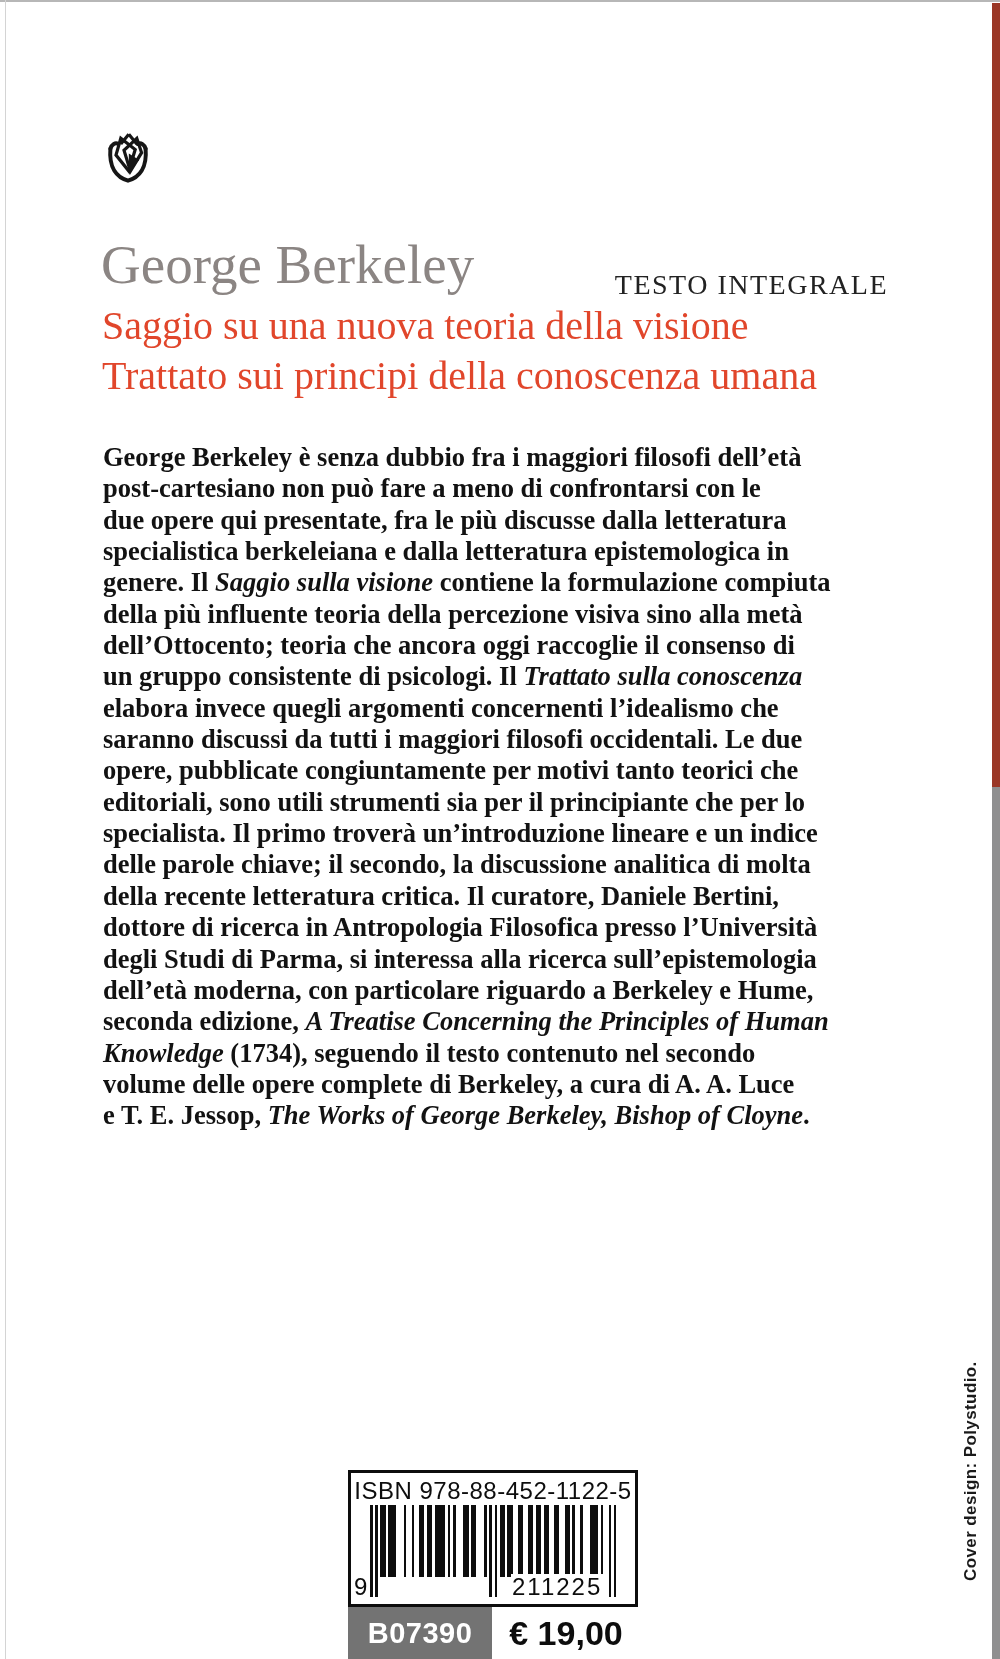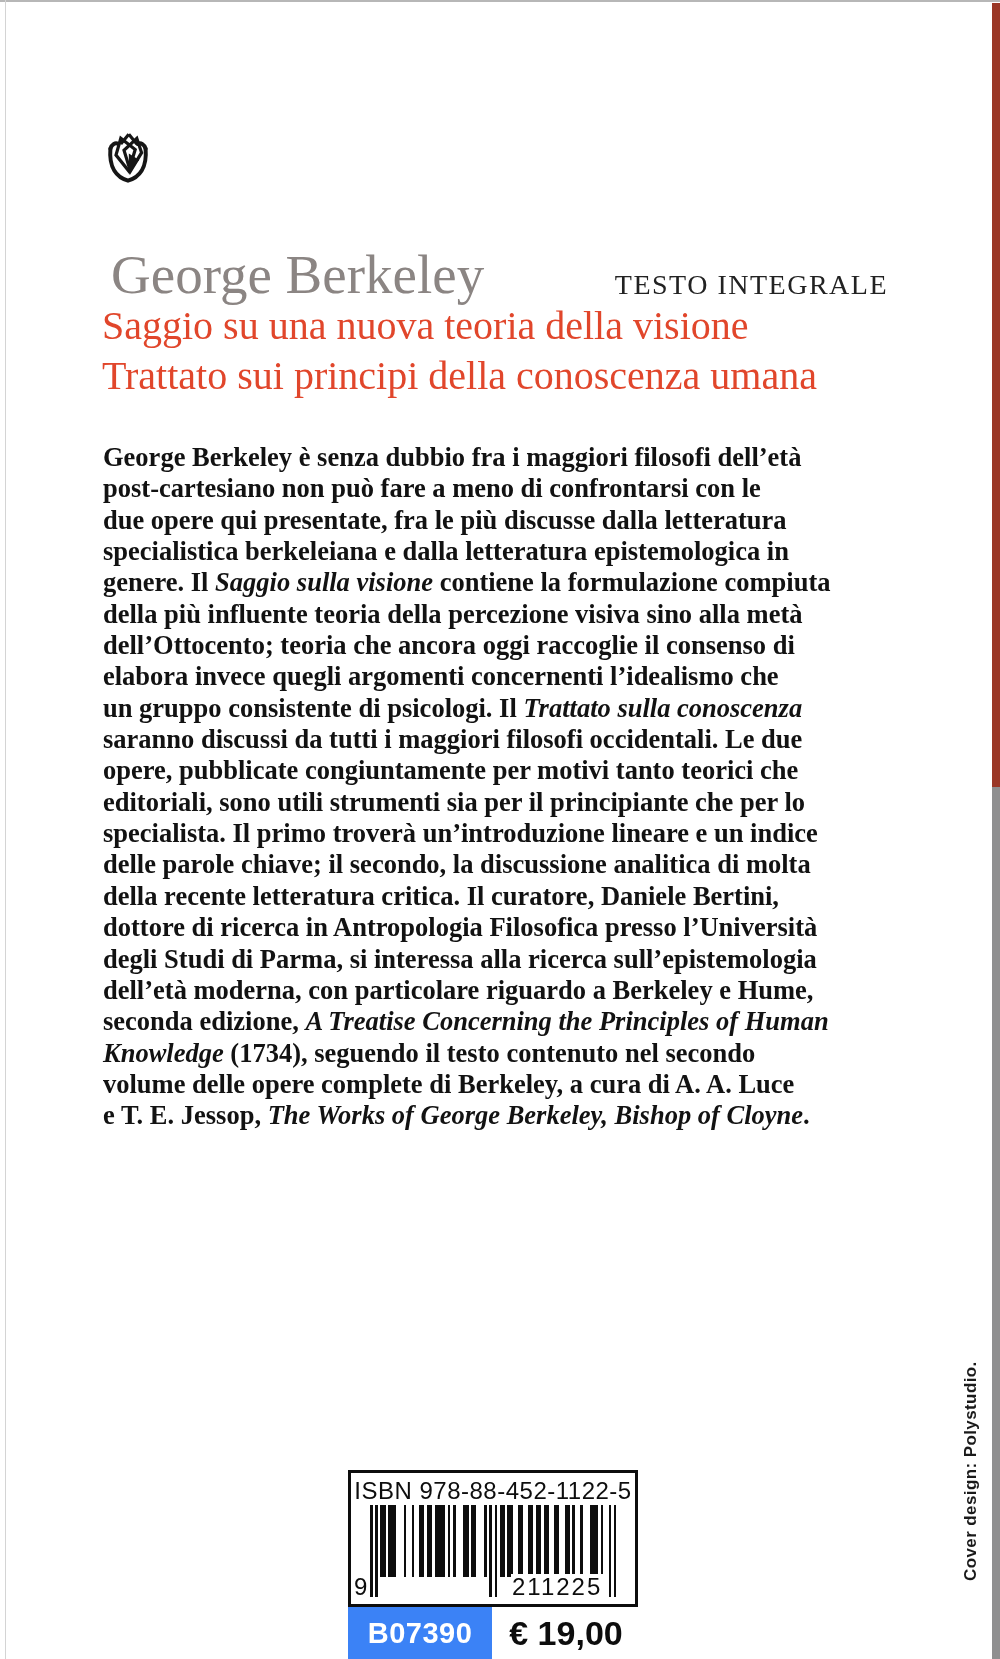--- a/index.html
+++ b/index.html
@@ -9,21 +9,21 @@
   }
   .scan-top{position:absolute;left:0;top:0;width:1000px;height:2px;background:#b7b7b7;}
   .scan-left{position:absolute;left:5px;top:0;width:1px;height:1659px;background:#d4d4d4;}
   .stripe-red{position:absolute;left:992px;top:3px;width:8px;height:784px;background:var(--stripe-red);}
   .stripe-gray{position:absolute;left:992px;top:787px;width:8px;height:872px;background:var(--stripe-gray);}
 
   .brand{position:absolute;left:104px;top:128px;display:flex;align-items:flex-start;}
   .brand svg{display:block;margin-top:2px;}
   .brand-text{margin-left:24px;font-size:25px;line-height:27px;letter-spacing:2px;color:#1b1b1b;margin-top:2px;}
 
-  .author{position:absolute;left:101px;top:234px;font-size:55px;line-height:62px;font-weight:400;color:var(--author-gray);white-space:nowrap;margin:10px;}
+  .author{position:absolute;left:101px;top:234px;font-size:55px;line-height:62px;font-weight:400;color:var(--author-gray);white-space:nowrap;margin:0;}
   .edition{position:absolute;right:112px;top:269px;font-size:28px;letter-spacing:1.5px;color:#222;white-space:nowrap;}
 
   .titles{position:absolute;left:102px;top:301px;font-size:40px;line-height:50px;color:var(--title-red);white-space:nowrap;}
 
   .blurb{position:absolute;left:103px;top:442px;font-size:26.5px;line-height:31.35px;color:#121212;font-weight:bold;}
   .blurb .bl{white-space:nowrap;}
   .blurb .it{font-style:italic;}
 
   .barcode-box{position:absolute;left:348px;top:1470px;width:284px;height:131px;background:#fff;border:3px solid #0d0d0d;}
   .isbn{position:absolute;left:0;top:4px;width:284px;text-align:center;font-family:"Liberation Sans",sans-serif;font-size:24px;letter-spacing:0.5px;color:#0d0d0d;white-space:nowrap;}
@@ -31,21 +31,21 @@
   .bars i{display:inline-block;height:72px;vertical-align:top;}
   .bars i.b{background:#0d0d0d;}
   .bars i.tall{height:92px;}
   .digits{position:absolute;left:0;top:101px;width:284px;height:26px;font-family:"Liberation Sans",sans-serif;font-size:24px;color:#0d0d0d;}
   .digits span{position:absolute;letter-spacing:2px;background:#fff;padding:0 1px;line-height:26px;}
   .d0{left:2px;}
   .d1{left:42px;margin-top:48px;}
   .d2{left:160px;}
 
   .band{position:absolute;left:348px;top:1607px;width:292px;height:52px;display:flex;font-family:"Liberation Sans",sans-serif;}
-  .band-code{width:144px;background:#3b82f6;color:#fff;display:flex;align-items:center;justify-content:center;font-size:29px;font-weight:bold;letter-spacing:0.5px;}
+  .band-code{width:144px;background:#737373;color:#fff;display:flex;align-items:center;justify-content:center;font-size:29px;font-weight:bold;letter-spacing:0.5px;}
   .band-price{width:148px;background:#fff;color:#0d0d0d;display:flex;align-items:center;justify-content:center;font-size:34px;font-weight:bold;}
 
   .credit{position:absolute;left:961px;top:1581px;transform:rotate(-90deg);transform-origin:top left;font-family:"Liberation Sans",sans-serif;font-size:17px;font-weight:600;letter-spacing:0.4px;color:#1a1a1a;white-space:nowrap;}
 </style>
 </head>
 <body>
 
 <div class="page">
   <div class="scan-top"></div>
   <div class="scan-left"></div>
@@ -77,22 +77,22 @@
   </div>
 
   <div class="blurb">
       <div class="bl"><span>George Berkeley è senza dubbio fra i maggiori filosofi dell’età</span></div>
       <div class="bl"><span>post-cartesiano non può fare a meno di confrontarsi con le</span></div>
       <div class="bl"><span>due opere qui presentate, fra le più discusse dalla letteratura</span></div>
       <div class="bl"><span>specialistica berkeleiana e dalla letteratura epistemologica in</span></div>
       <div class="bl"><span>genere. Il </span><span class="it">Saggio sulla visione</span><span> contiene la formulazione compiuta</span></div>
       <div class="bl"><span>della più influente teoria della percezione visiva sino alla metà</span></div>
       <div class="bl"><span>dell’Ottocento; teoria che ancora oggi raccoglie il consenso di</span></div>
+      <div class="bl"><span>un gruppo consistente di psicologi. Il </span><span class="it">Trattato sulla conoscenza</span></div>
       <div class="bl"><span>elabora invece quegli argomenti concernenti l’idealismo che</span></div>
-      <div class="bl"><span>un gruppo consistente di psicologi. Il </span><span class="it">Trattato sulla conoscenza</span></div>
       <div class="bl"><span>saranno discussi da tutti i maggiori filosofi occidentali. Le due</span></div>
       <div class="bl"><span>opere, pubblicate congiuntamente per motivi tanto teorici che</span></div>
       <div class="bl"><span>editoriali, sono utili strumenti sia per il principiante che per lo</span></div>
       <div class="bl"><span>specialista. Il primo troverà un’introduzione lineare e un indice</span></div>
       <div class="bl"><span>delle parole chiave; il secondo, la discussione analitica di molta</span></div>
       <div class="bl"><span>della recente letteratura critica. Il curatore, Daniele Bertini,</span></div>
       <div class="bl"><span>dottore di ricerca in Antropologia Filosofica presso l’Università</span></div>
       <div class="bl"><span>degli Studi di Parma, si interessa alla ricerca sull’epistemologia</span></div>
       <div class="bl"><span>dell’età moderna, con particolare riguardo a Berkeley e Hume,</span></div>
       <div class="bl"><span>seconda edizione, </span><span class="it">A Treatise Concerning the Principles of Human</span></div>

